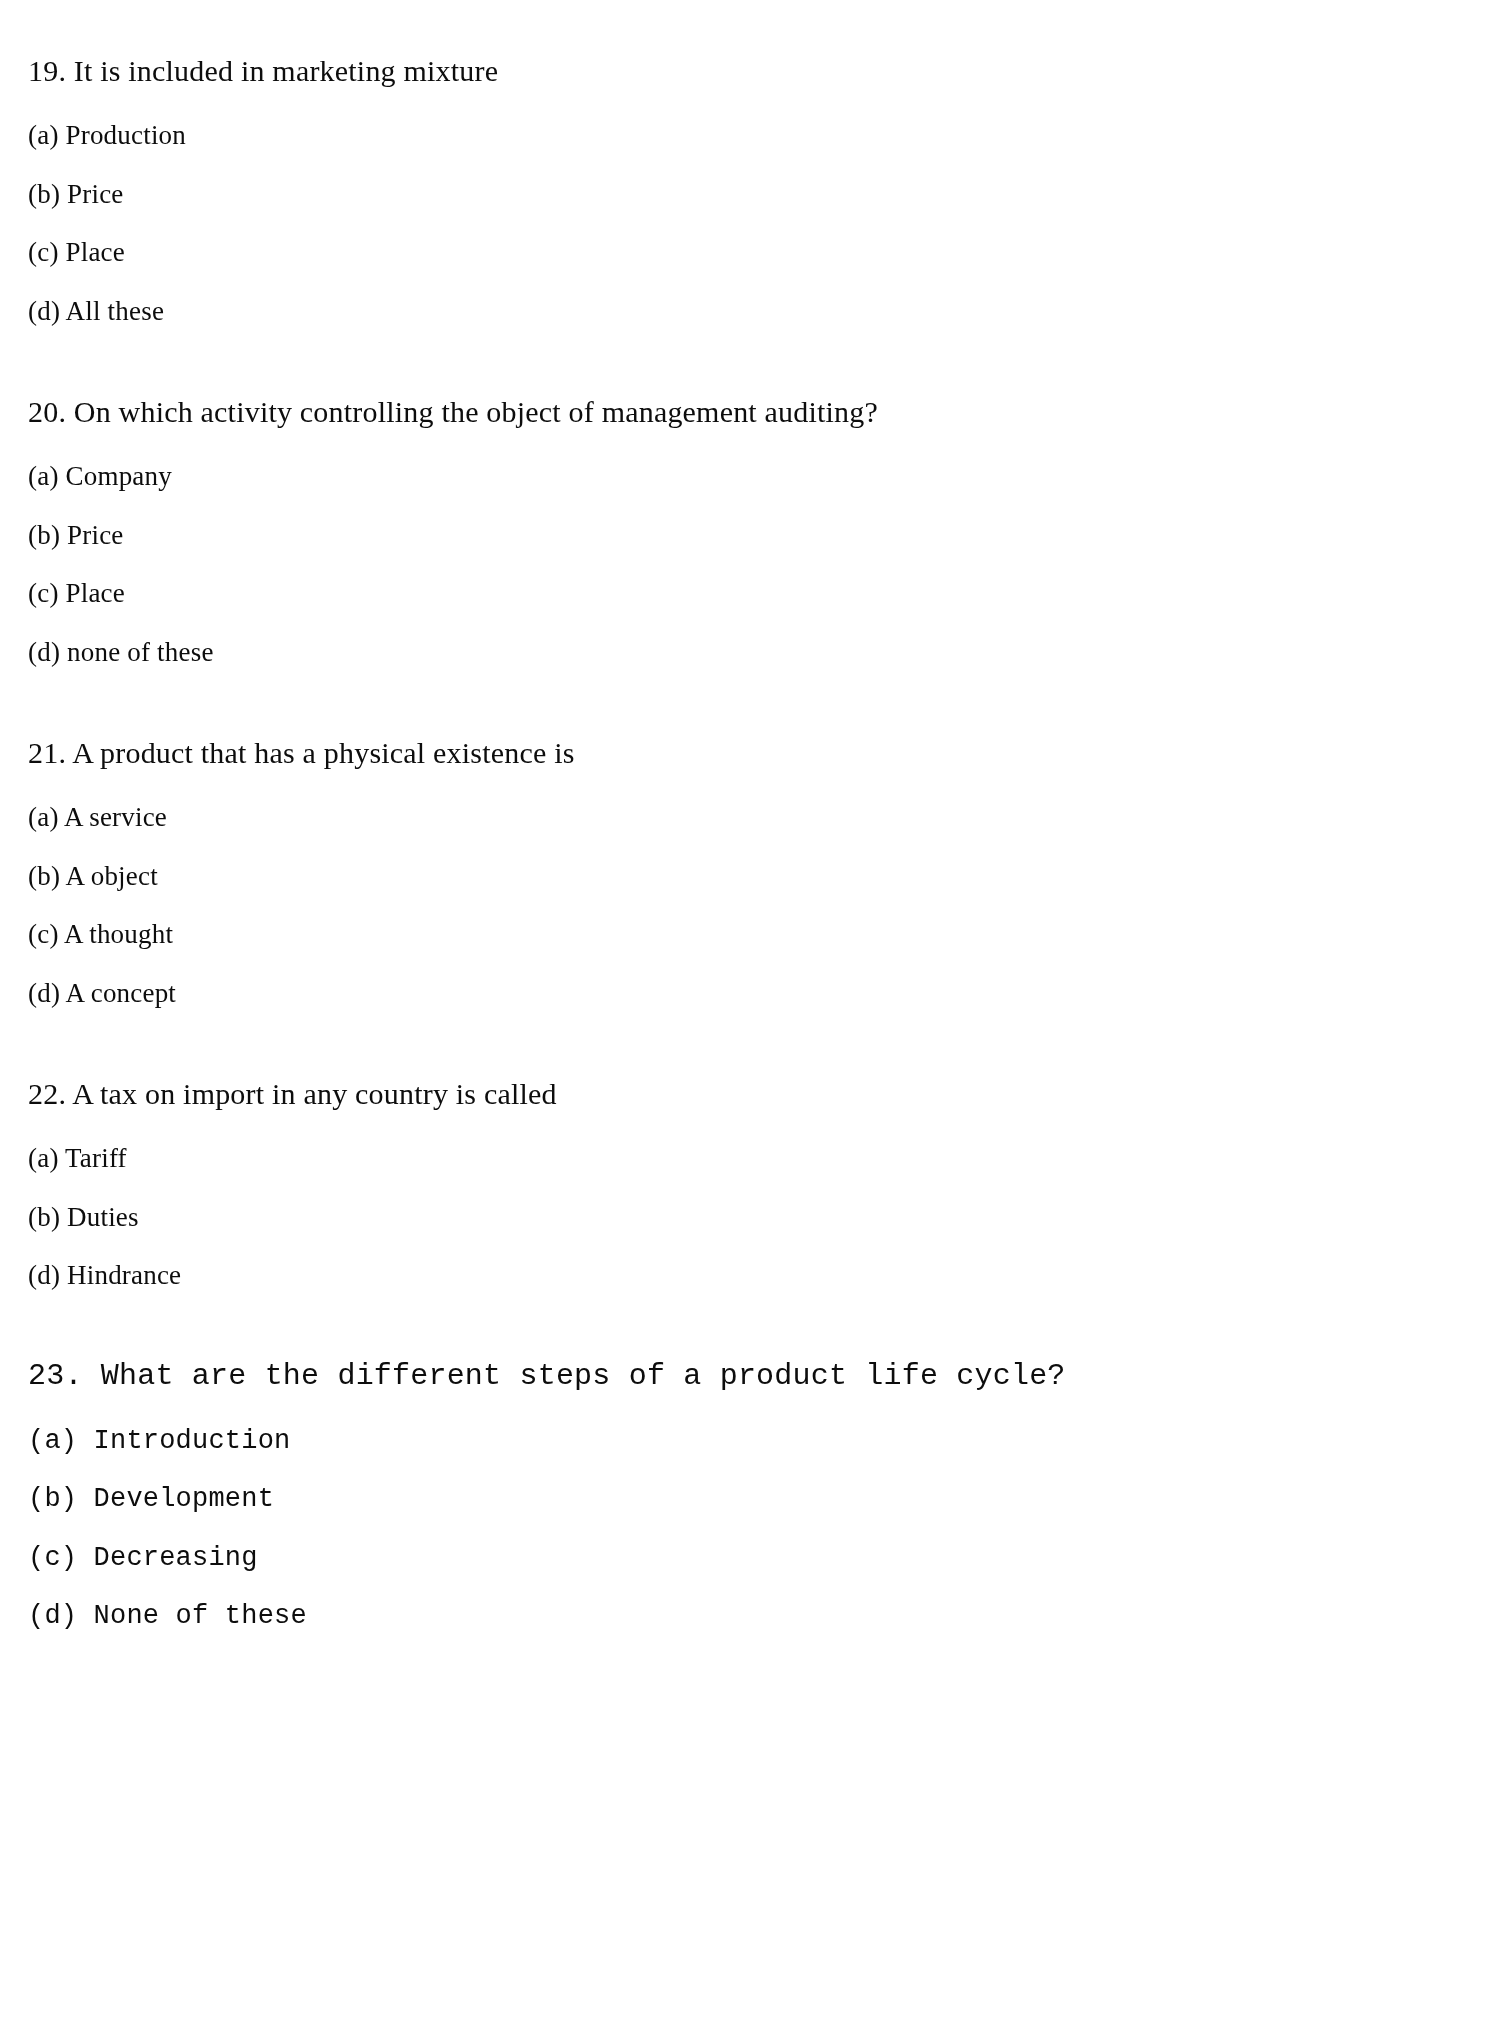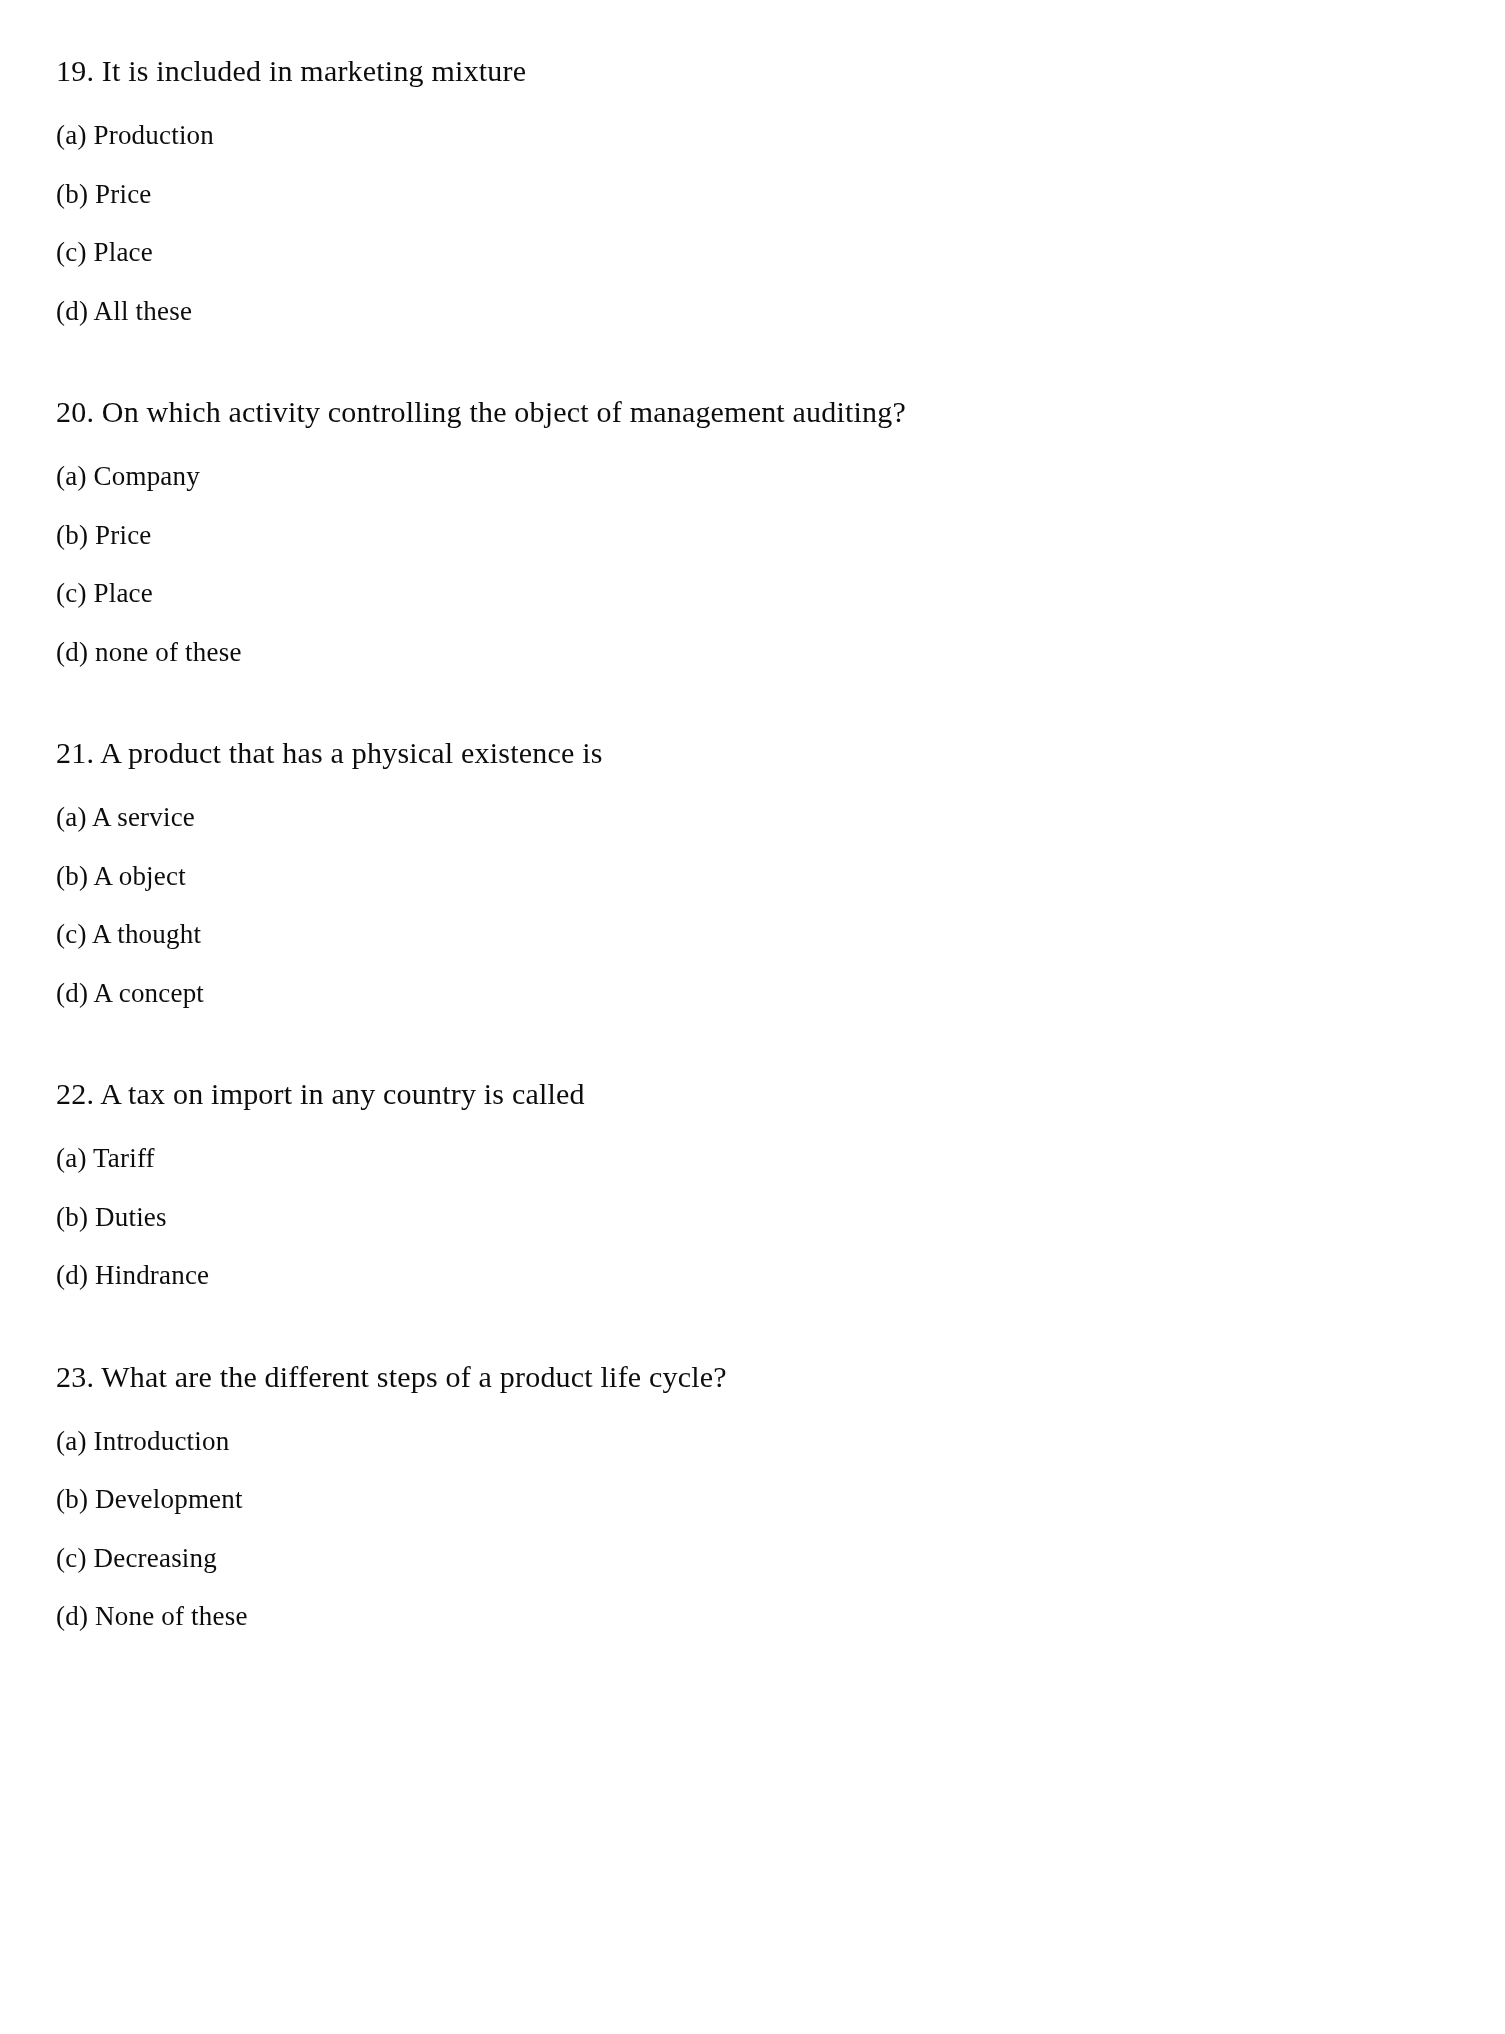--- a/index.html
+++ b/index.html
@@ -10,28 +10,29 @@
   body {
     width: 1505px;
     min-height: 2034px;
     font-family: "Liberation Serif", "DejaVu Serif", serif;
     color: #0d0d0d;
   }
   .page {
     width: 1505px;
     min-height: 2034px;
     box-sizing: border-box;
-    padding: 48px 60px 40px 56px;
+    padding: 48px 60px 40px 28px;
     background: #ffffff;
   }
   .question-block {
     margin: 0 0 58px 0;
   }
   .question-block:last-child {
     margin-bottom: 16px;
+    font-family: Liberation Mono, monospace;
   }
   .q-text {
     font-size: 30px;
     line-height: 1.5;
     letter-spacing: 0.2px;
     margin: 0 0 22px 0;
     white-space: pre-wrap;
   }
   .option {
     font-size: 27px;

